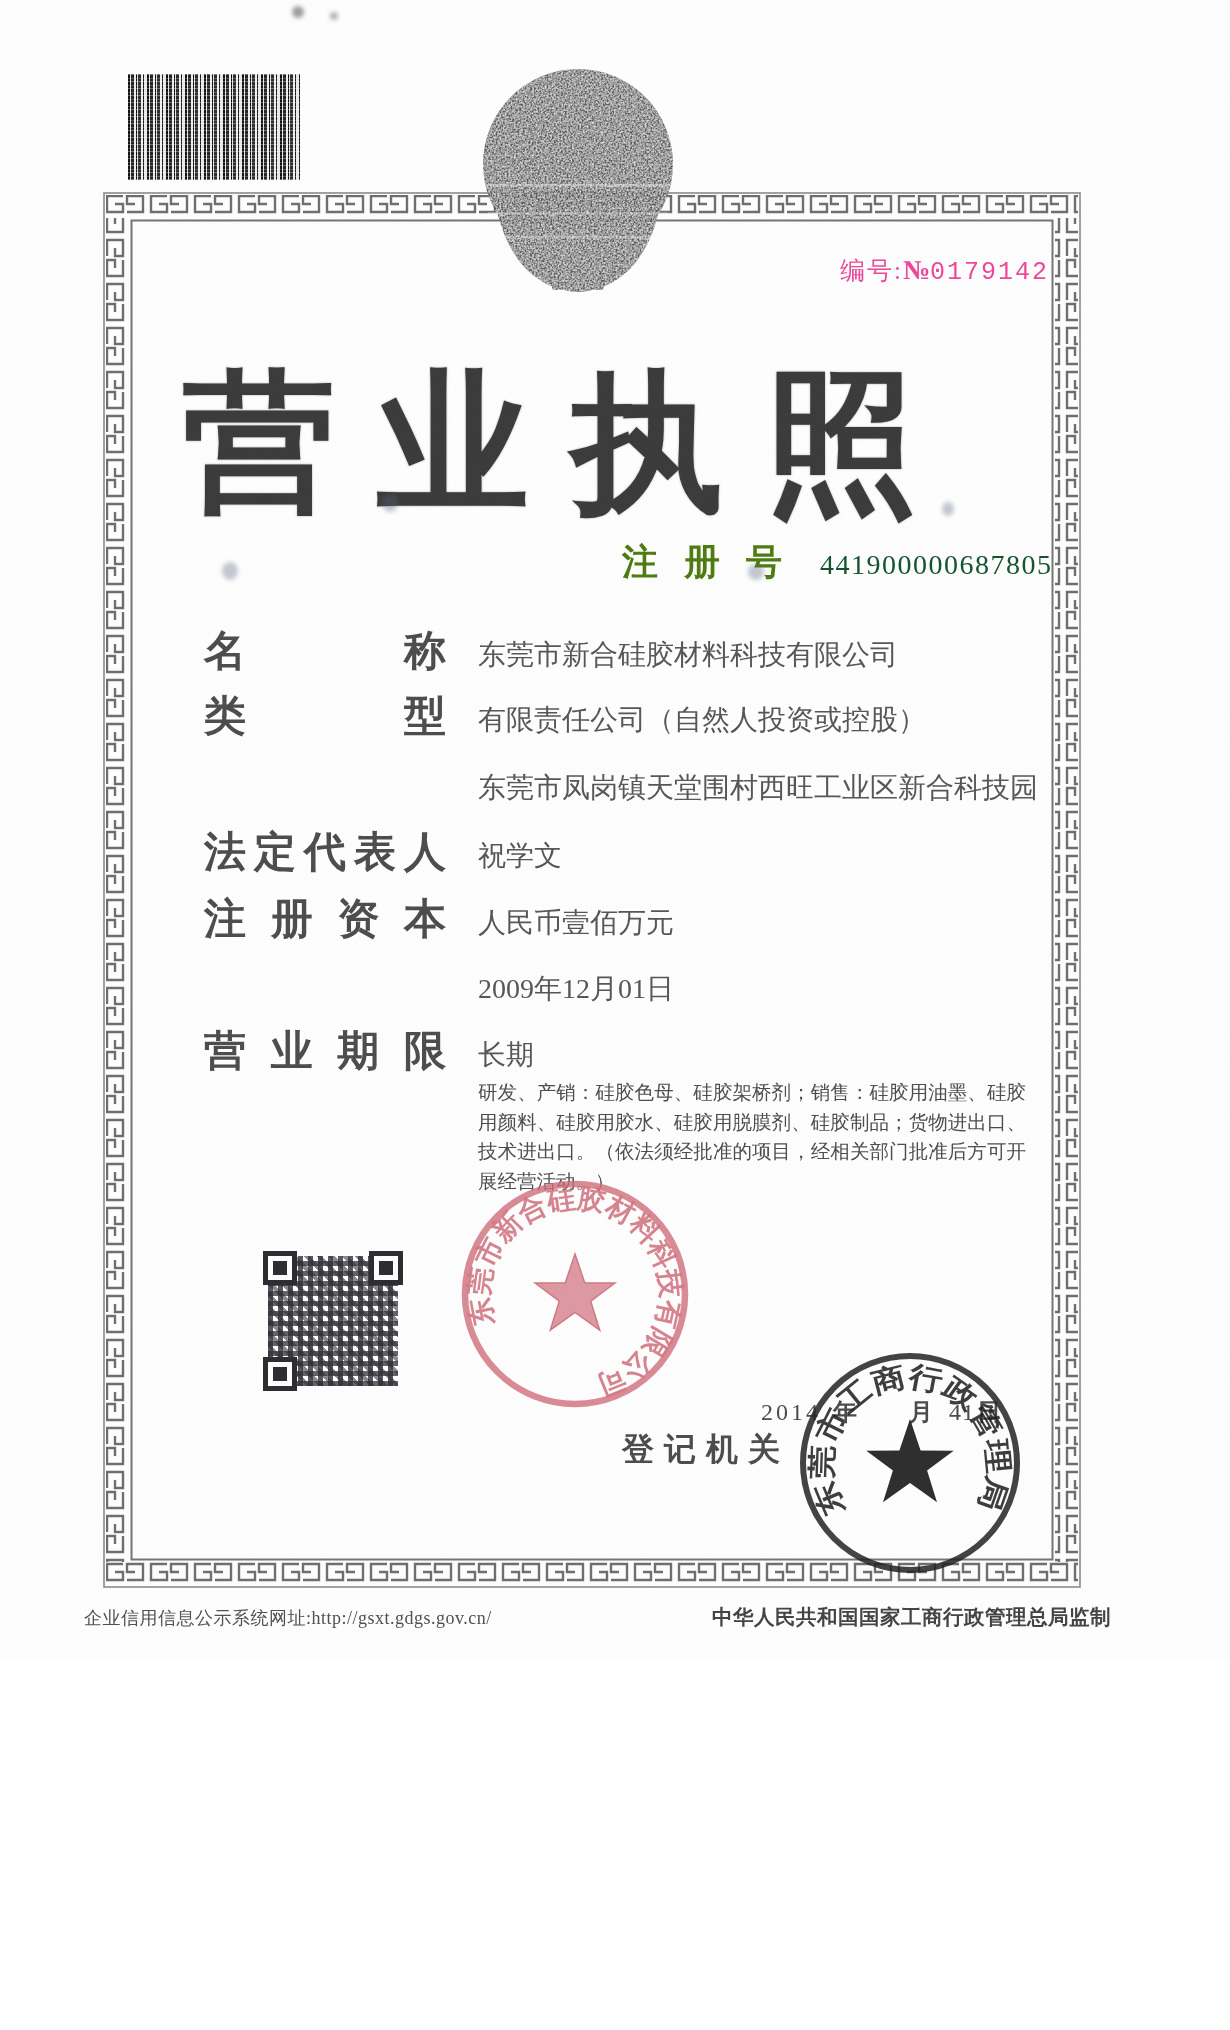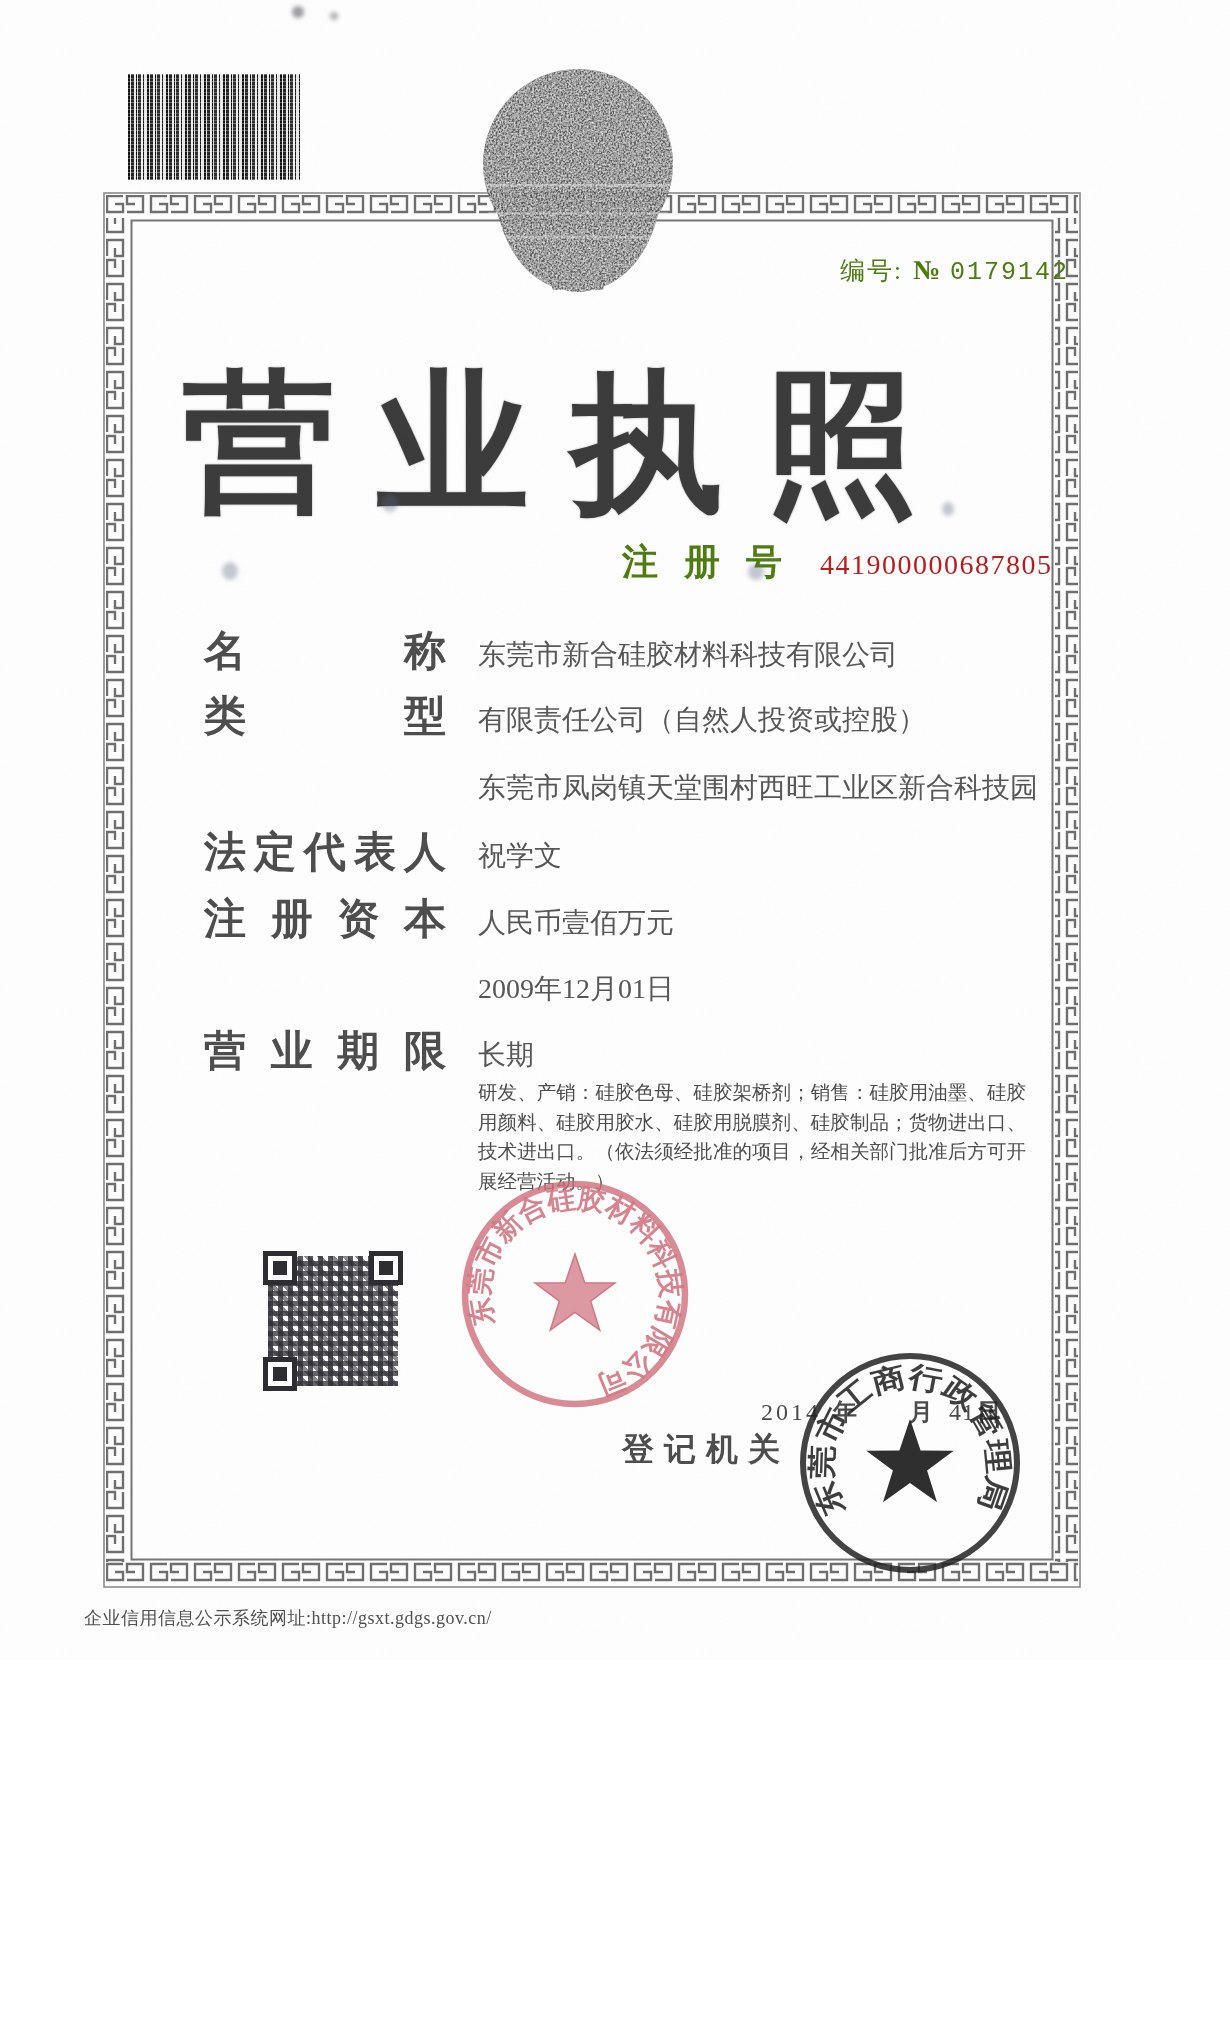--- a/index.html
+++ b/index.html
@@ -8,32 +8,32 @@
   .abs{position:absolute;}
 
   
   .barcode{left:128px;top:74px;width:172px;height:106px;
     background:
       repeating-linear-gradient(0deg, rgba(255,255,255,.35) 0 1px, rgba(0,0,0,0) 1px 3px, rgba(255,255,255,.22) 3px 4px, rgba(0,0,0,0) 4px 7px),
       repeating-linear-gradient(90deg,#161616 0 2px,#ececec 2px 3px,#2a2a2a 3px 6px,#f1f1f1 6px 8px,#0e0e0e 8px 9px,#e7e7e7 9px 10px,#333 10px 13px,#f4f4f4 13px 15px,#1c1c1c 15px 16px,#ededed 16px 19px);
     filter:contrast(1.05) brightness(.96);}
 
   
-  .serial{left:840px;top:254px;display:flex;align-items:baseline;gap:10px;color:#4d7c0f;}
+  .serial{left:840px;top:254px;display:flex;align-items:baseline;color:#ec4899;}
   .serial .lbl{font-size:25px;letter-spacing:2px;}
   .serial .nomark{font-size:27px;font-weight:700;}
   .serial .num{font-family:"Liberation Mono",monospace;font-size:25px;letter-spacing:2px;}
 
   .title{left:82px;top:342px;width:978px;text-align:center;
     font-family:"Liberation Sans",sans-serif;font-weight:900;font-size:152px;
     letter-spacing:42px;color:#3a3a3a;text-shadow:0 0 2px rgba(70,70,70,.55);}
 
   .regline{left:622px;top:538px;display:flex;align-items:baseline;}
   .regline .lbl{font-size:36px;letter-spacing:26px;color:#4d7c0f;font-weight:600;}
-  .regline .val{font-size:28px;letter-spacing:1.5px;color:#b91c1c;margin-left:12px;}
+  .regline .val{font-size:28px;letter-spacing:1.5px;color:#14532d;margin-left:12px;}
 
   .row-label{position:absolute;left:204px;width:242px;text-align:justify;text-align-last:justify;
     font-size:42px;font-weight:600;color:#4c4c4c;line-height:1.1;}
   .row-value{position:absolute;left:478px;width:560px;font-size:28px;color:#565656;line-height:1.2;}
   .scope-text{width:548px;font-size:19.5px;line-height:29.6px;text-align:justify;color:#4c4c4c;}
 
   
   .qr{left:263px;top:1251px;width:140px;height:140px;background:#fff;}
   .qr .mods{position:absolute;inset:5px;
     background:
@@ -175,20 +175,21 @@
   <svg class="abs seal-black" width="230" height="230" viewBox="0 0 230 230">
     <circle cx="115" cy="115" r="107" fill="none" stroke="#1e1e1e" stroke-width="6" opacity=".9"></circle>
     <path id="regArc" d="M51.1,161.8 A78,78 0 1 1 178.9,161.8" fill="none"></path>
     <text font-family="Liberation Sans, sans-serif" font-size="29" font-weight="700" fill="#1c1c1c" opacity=".92">
       <textPath href="#regArc" textLength="335" lengthAdjust="spacingAndGlyphs">东莞市工商行政管理局</textPath>
     </text>
     <polygon points="115,71 125.6,102.4 158.7,102.8 132.1,122.6 142,154.2 115,135 88,154.2 97.9,122.6 71.3,102.8 104.4,102.4" fill="#1e1e1e"></polygon>
   </svg>
 
   <div class="abs footer-left">企业信用信息公示系统网址:http://gsxt.gdgs.gov.cn/</div>
+  <div class="abs footer-right">中华人民共和国国家工商行政管理总局监制</div>
 
   <div class="smudge" style="left:382px;top:494px;width:16px;height:18px;"></div>
   <div class="smudge" style="left:942px;top:502px;width:12px;height:14px;"></div>
   <div class="smudge" style="left:222px;top:562px;width:16px;height:18px;"></div>
   <div class="smudge" style="left:748px;top:564px;width:16px;height:16px;"></div>
   <div class="smudge" style="left:292px;top:6px;width:12px;height:12px;background:rgba(60,60,70,.5);"></div>
   <div class="smudge" style="left:330px;top:12px;width:8px;height:8px;background:rgba(60,60,70,.4);"></div>
 
   <svg class="abs noise" width="1230" height="1660">
     <defs>

